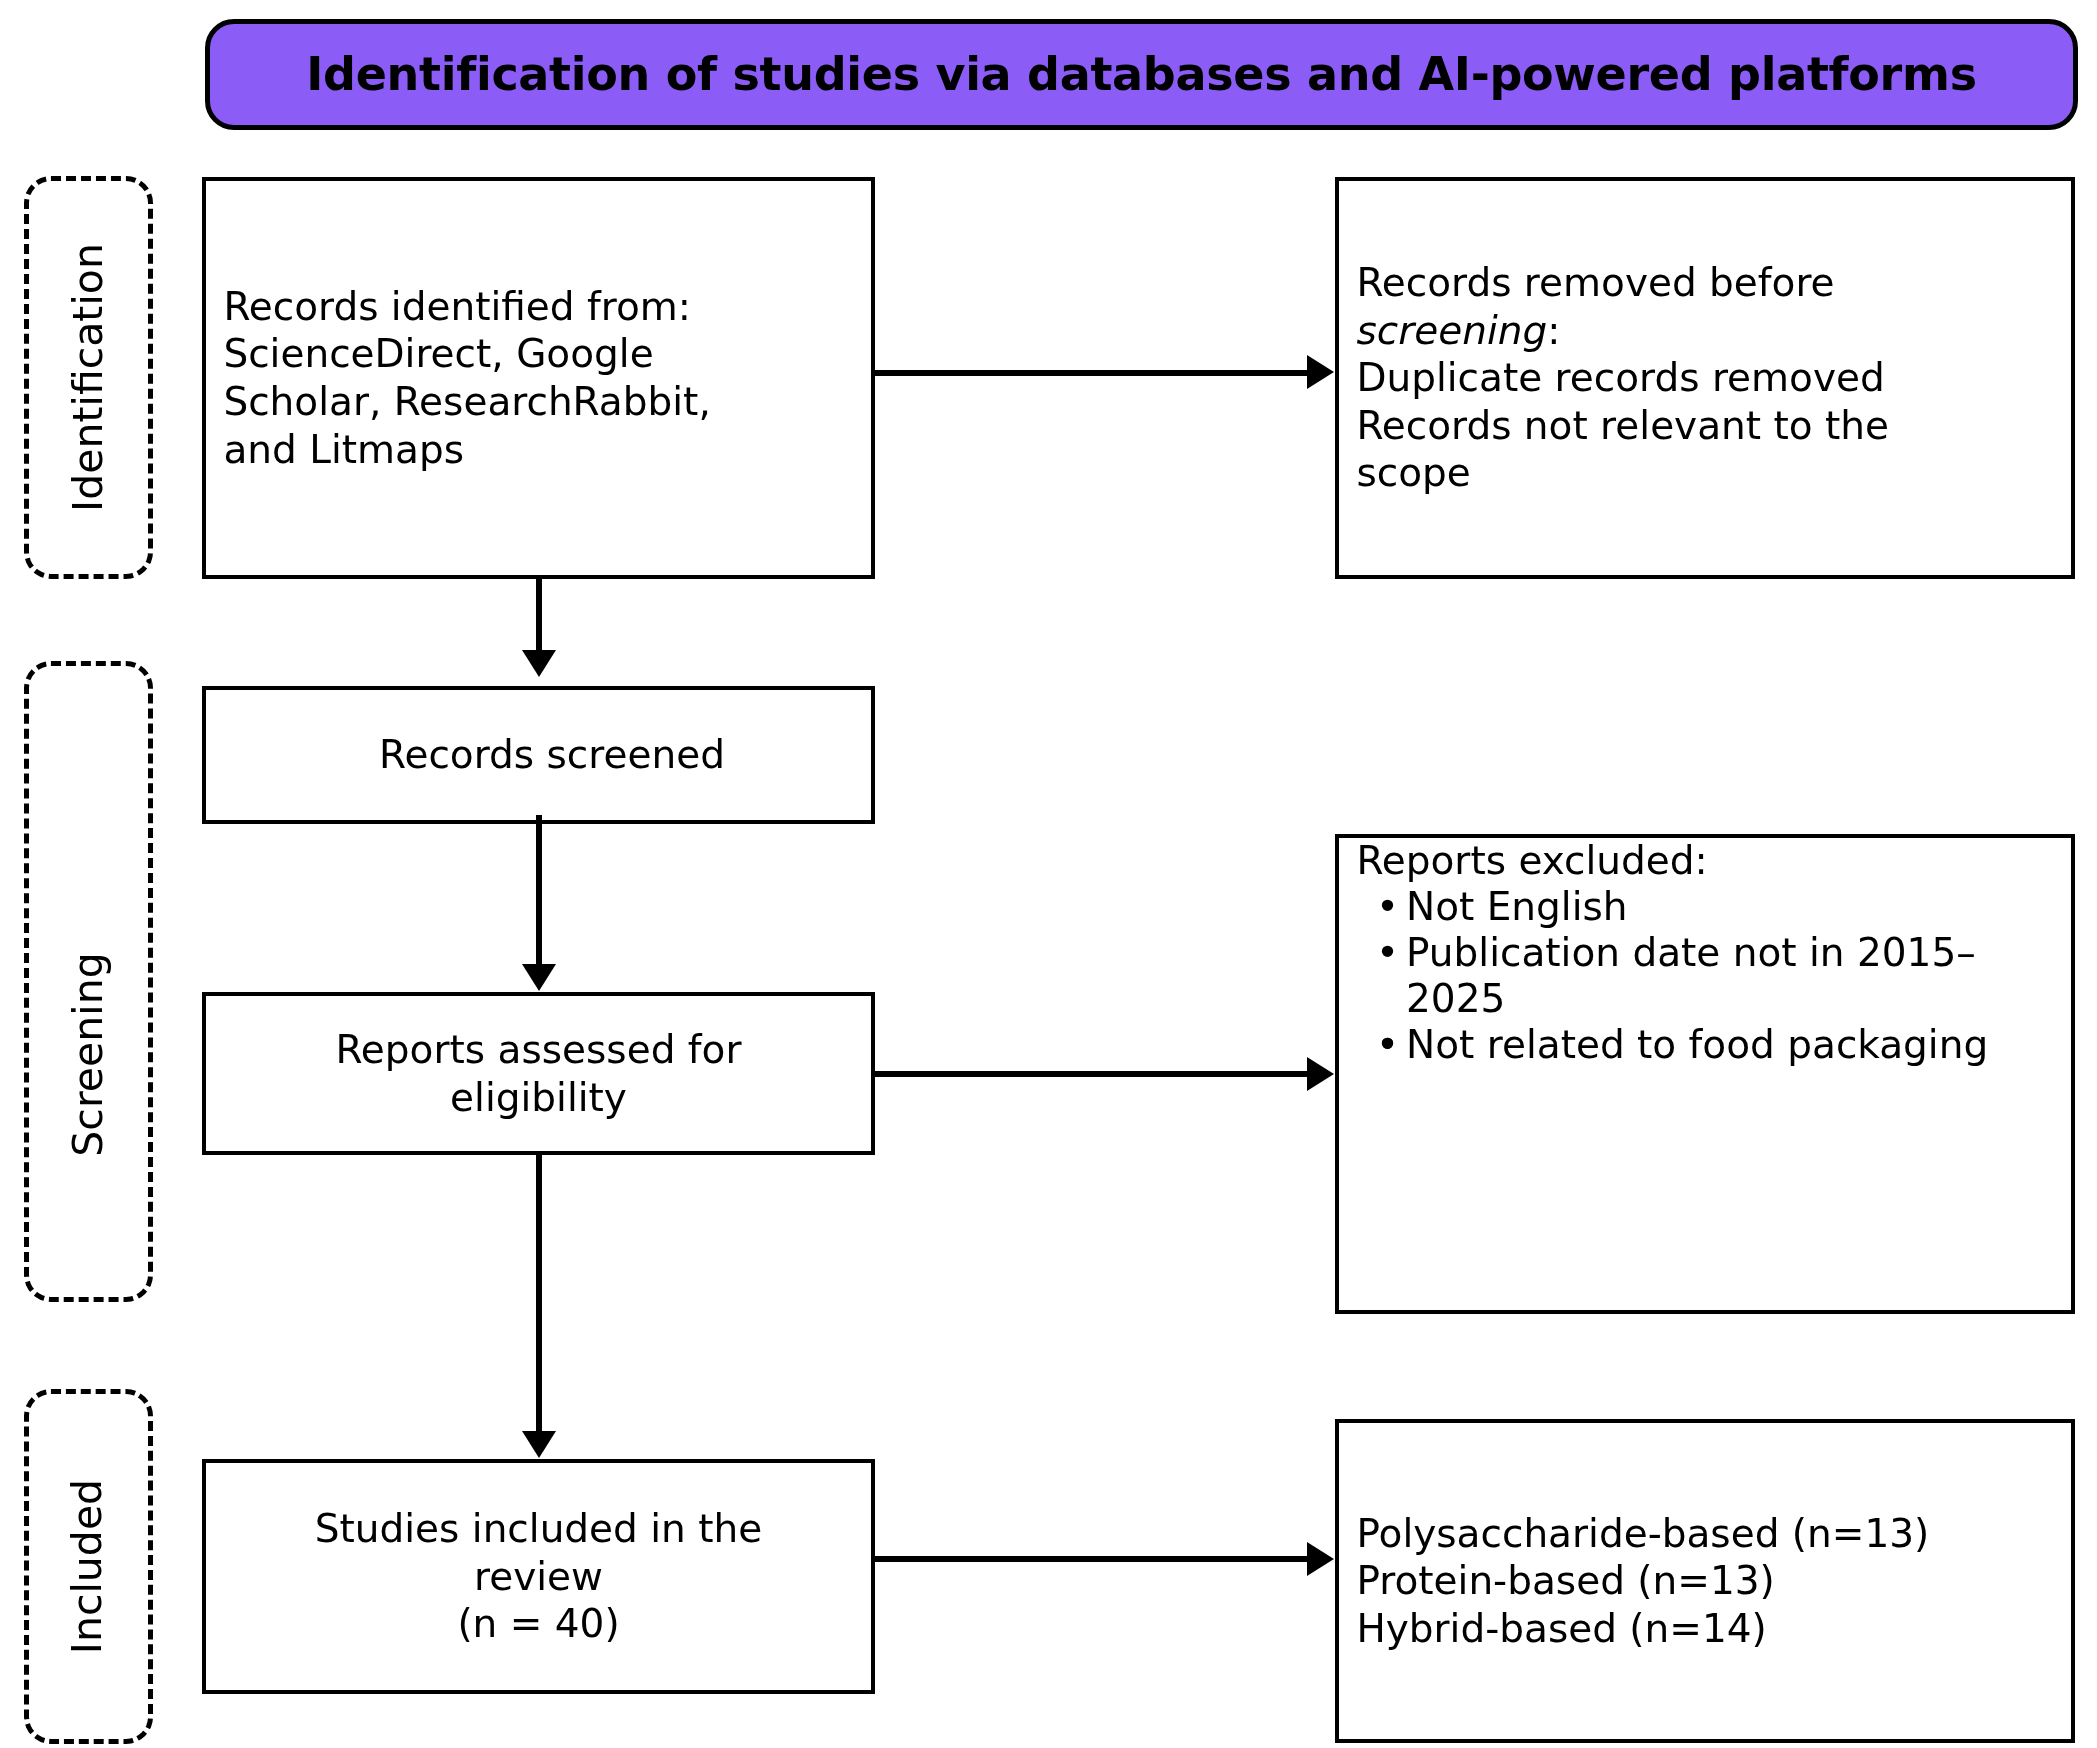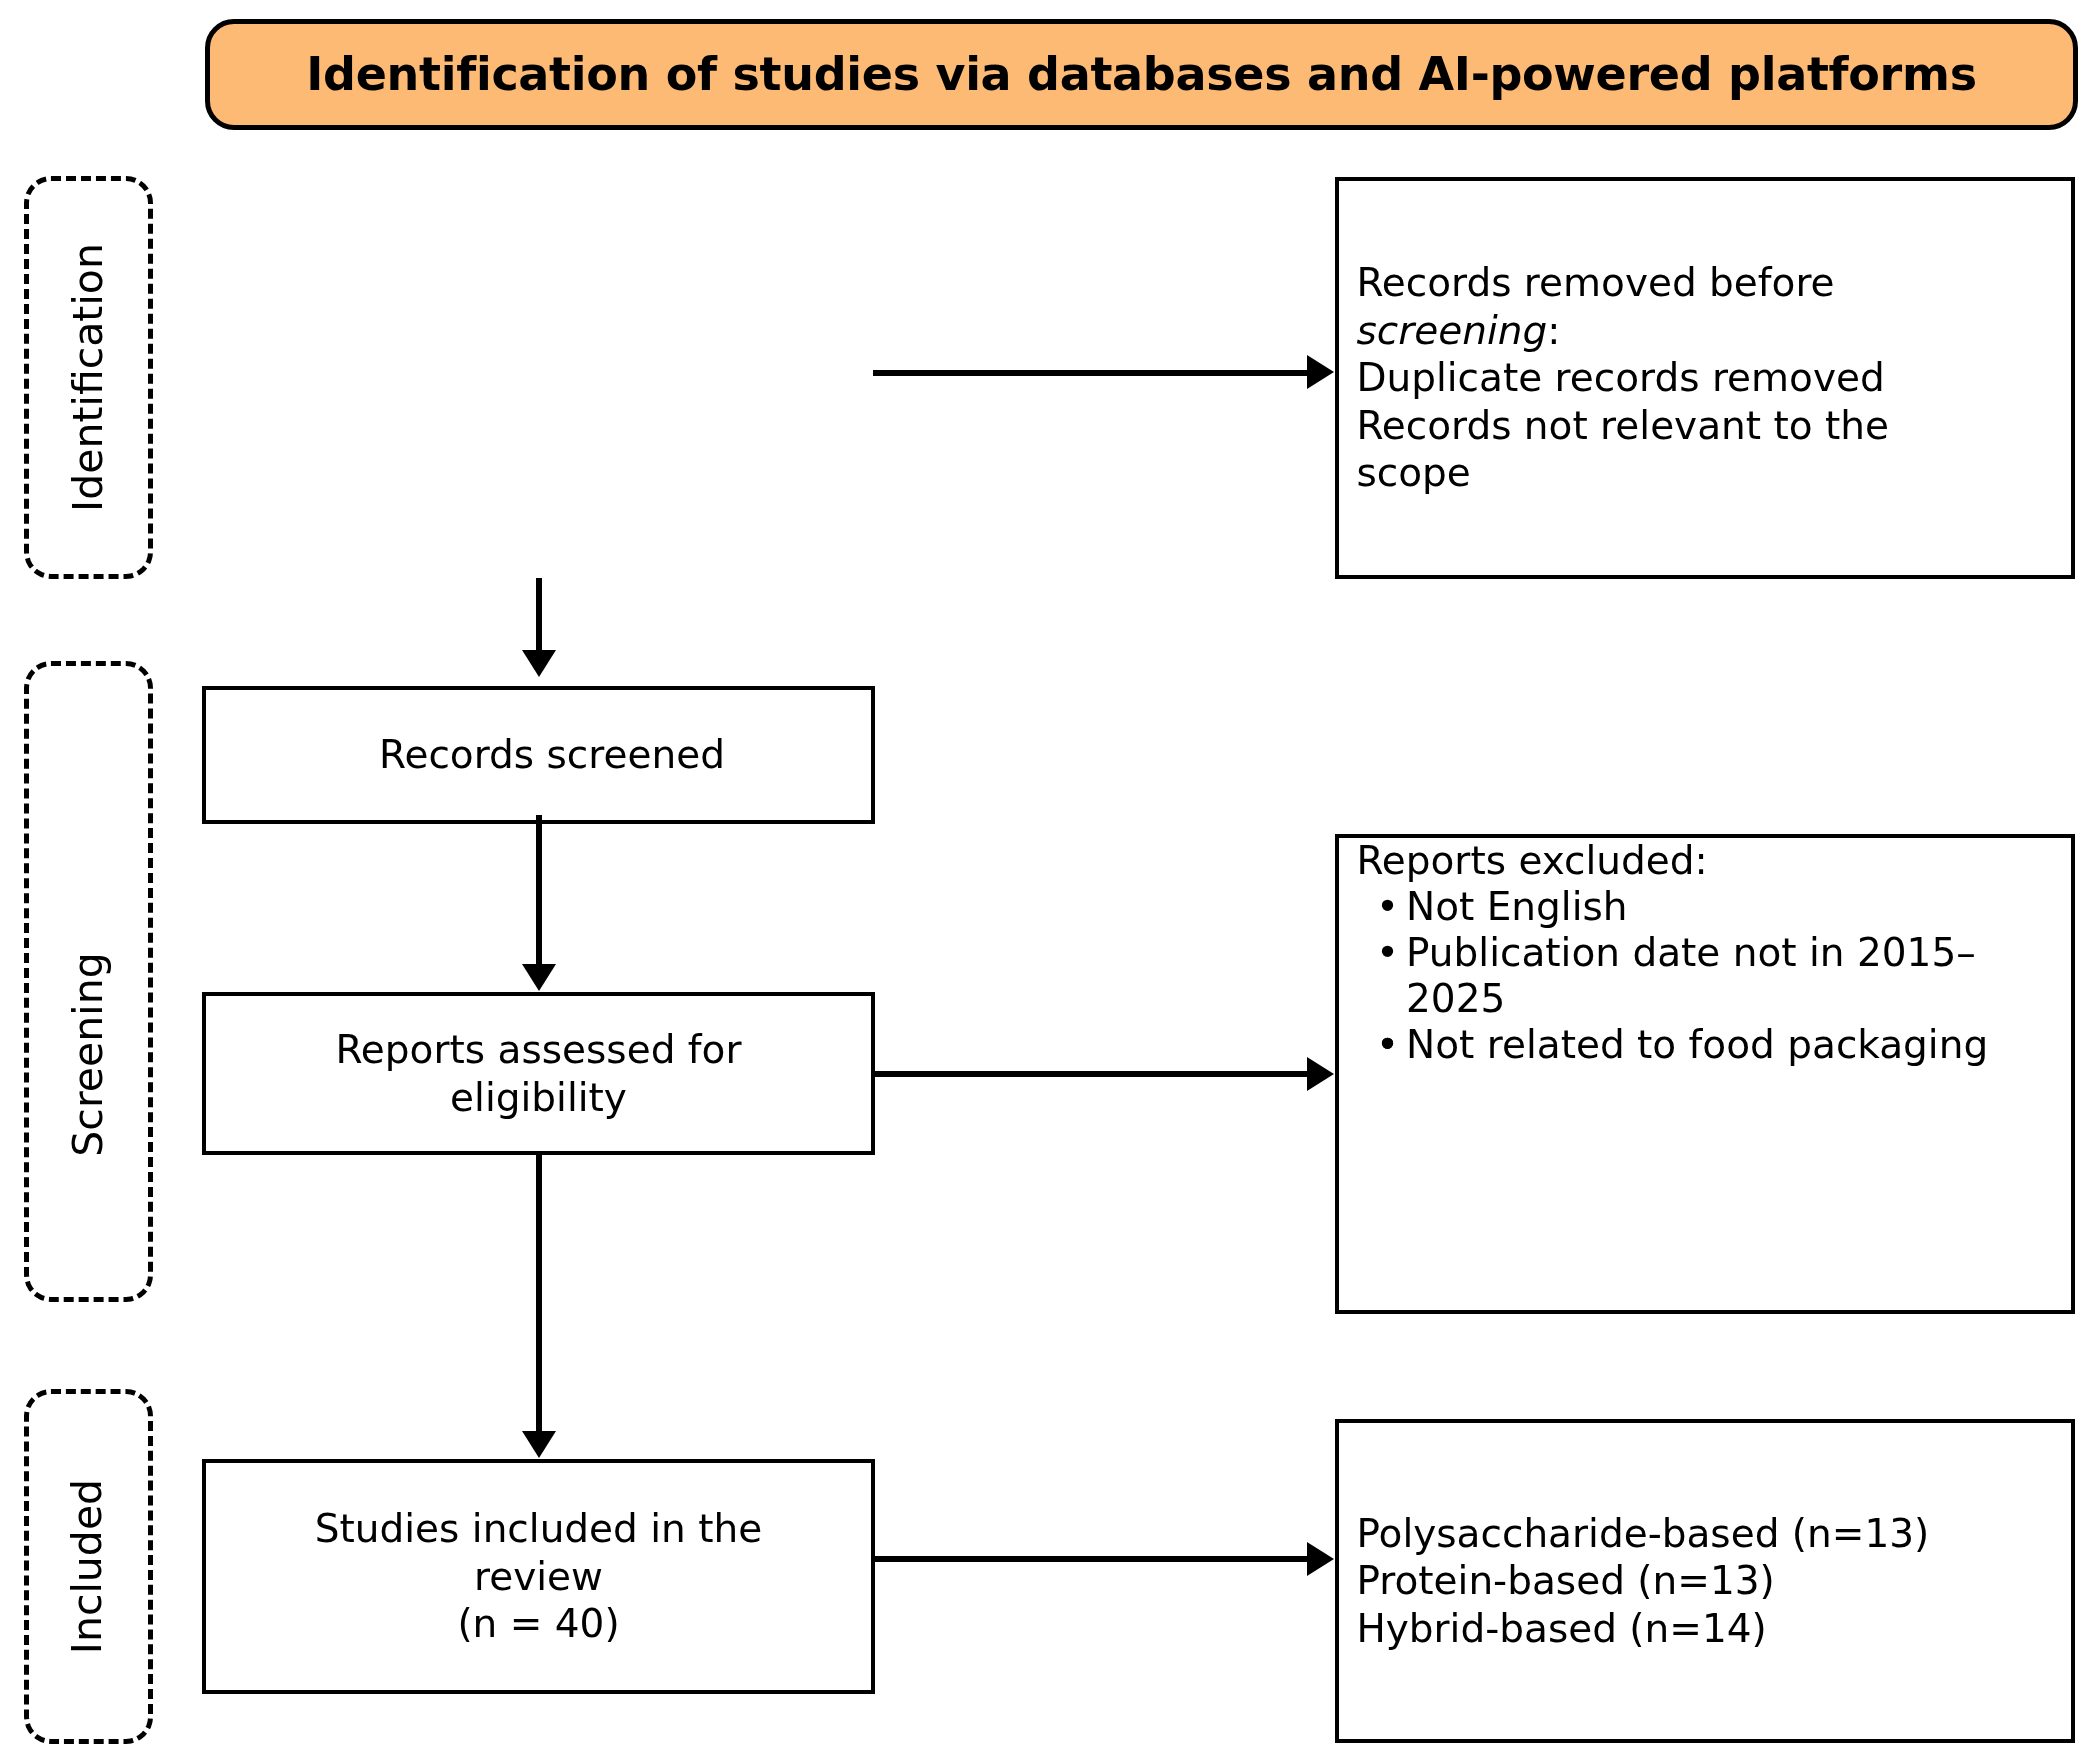--- a/index.html
+++ b/index.html
@@ -22,21 +22,21 @@
   
   .header-box {
     position: absolute;
     left: 205px;
     top: 18.7px;
     width: 1873px;
     height: 111px;
     box-sizing: border-box;
     border: 5.6px solid #000000;
     border-radius: 29px;
-    background: #fdba74;
+    background: #8b5cf6;
     display: flex;
     align-items: center;
     justify-content: center;
   }
   .header-title {
     font-size: 46px;
     font-weight: bold;
     letter-spacing: -0.3px;
     white-space: nowrap;
     line-height: 1.05;
@@ -164,20 +164,26 @@
   <div class="phase-label" id="phase-identification">
     <span class="phase-text">Identification</span>
   </div>
   <div class="phase-label" id="phase-screening">
     <span class="phase-text">Screening</span>
   </div>
   <div class="phase-label" id="phase-included">
     <span class="phase-text">Included</span>
   </div>
 
+  <div class="flow-box pad-left" id="box-identified">
+    <div class="box-text">Records identified from:
+ScienceDirect, Google
+Scholar, ResearchRabbit,
+and Litmaps</div>
+  </div>
 
   <div class="flow-box center" id="box-screened">
     <div class="box-text">Records screened</div>
   </div>
 
   <div class="flow-box center" id="box-eligibility">
     <div class="box-text">Reports assessed for
 eligibility</div>
   </div>
 

